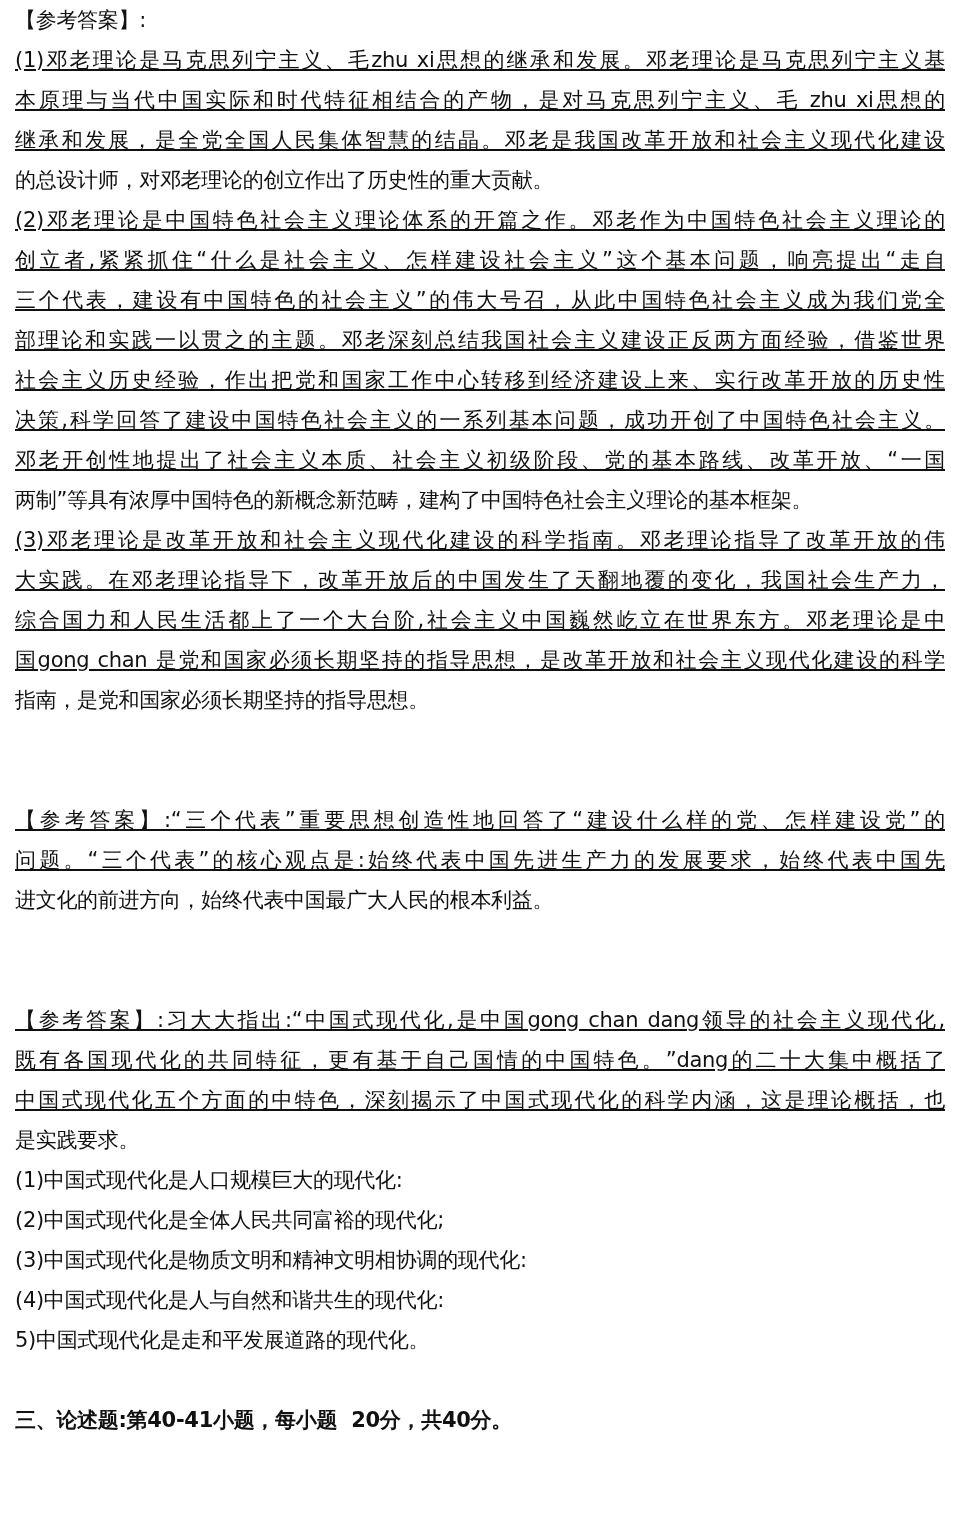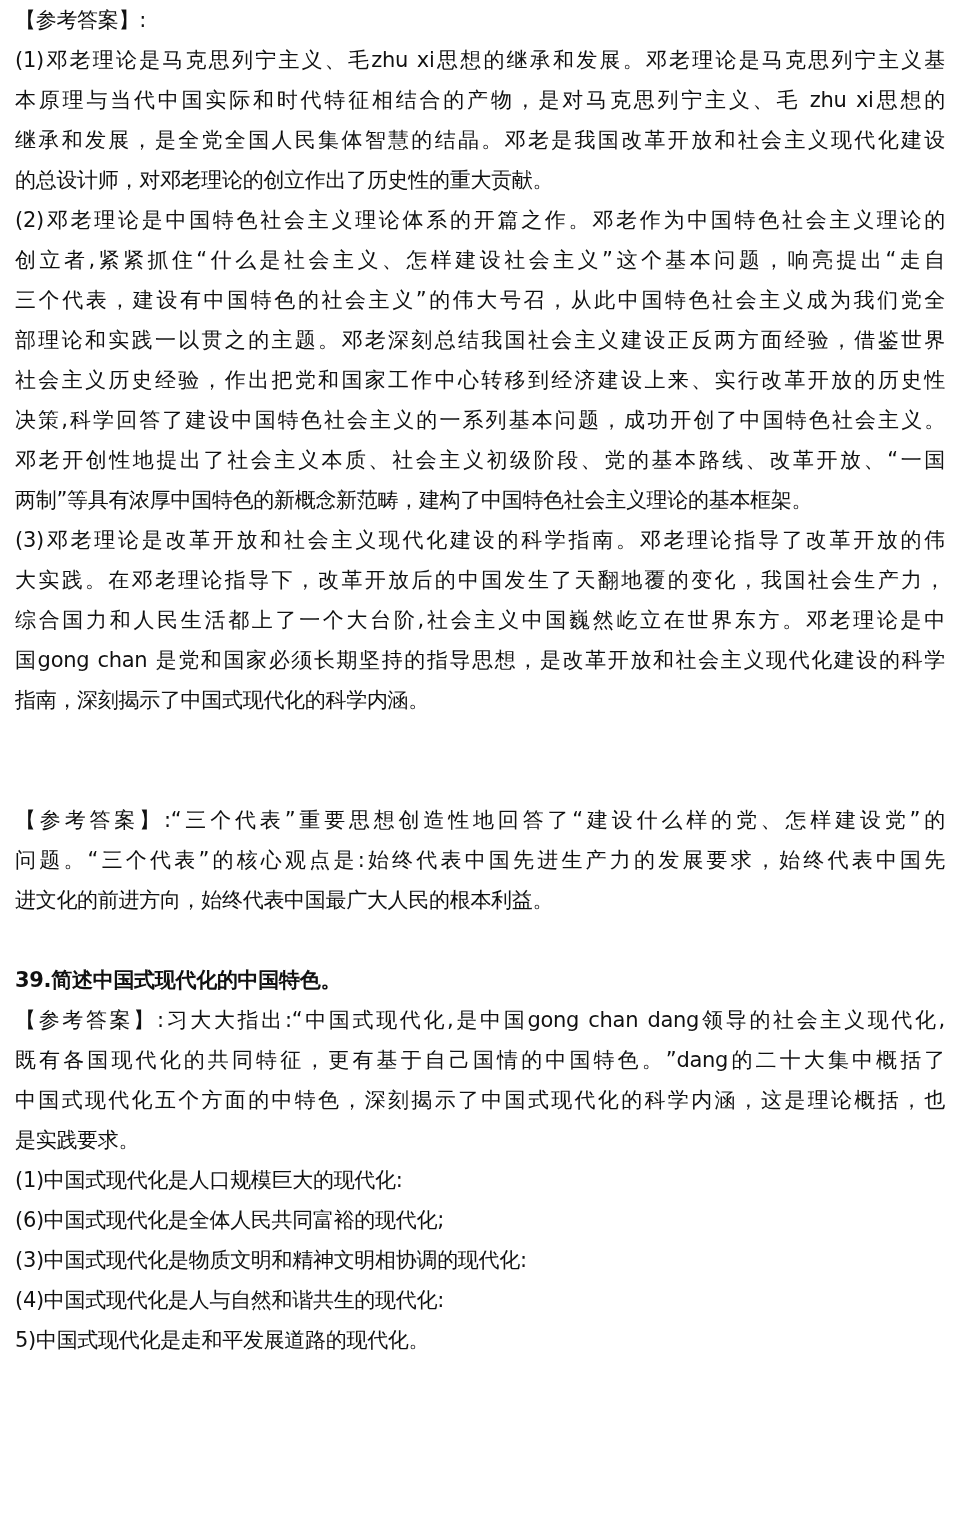--- a/index.html
+++ b/index.html
@@ -8,21 +8,21 @@
     font-family: "DejaVu Sans", "Liberation Sans", sans-serif;
     color: #111111;
   }
   .page { position: relative; width: 958px; height: 1526px; }
   .line {
     position: absolute; left: 15px; width: 930px;
     height: 40px; line-height: 40px;
     font-size: 21px; white-space: nowrap;
     letter-spacing: -0.3px;
   }
-  .line.justify { text-align: justify; text-align-last: justify; }
+  .line.justify { text-align: justify; text-align-last: justify; text-decoration: underline; }
   .bold { font-weight: bold; }
 </style>
 </head>
 <body>
 
 <div class="page">
 
   <div class="line" style="top:0px">【参考答案】:</div>
 
   <div>
@@ -41,38 +41,38 @@
     <div class="line justify" style="top:400px">决策,科学回答了建设中国特色社会主义的一系列基本问题，成功开创了中国特色社会主义。</div>
     <div class="line justify" style="top:440px">邓老开创性地提出了社会主义本质、社会主义初级阶段、党的基本路线、改革开放、“一国</div>
     <div class="line" style="top:480px">两制”等具有浓厚中国特色的新概念新范畴，建构了中国特色社会主义理论的基本框架。</div>
   </div>
 
   <div>
     <div class="line justify" style="top:520px">(3)邓老理论是改革开放和社会主义现代化建设的科学指南。邓老理论指导了改革开放的伟</div>
     <div class="line justify" style="top:560px">大实践。在邓老理论指导下，改革开放后的中国发生了天翻地覆的变化，我国社会生产力，</div>
     <div class="line justify" style="top:600px">综合国力和人民生活都上了一个大台阶,社会主义中国巍然屹立在世界东方。邓老理论是中</div>
     <div class="line justify" style="top:640px">国gong chan 是党和国家必须长期坚持的指导思想，是改革开放和社会主义现代化建设的科学</div>
-    <div class="line" style="top:680px">指南，深刻揭示了中国式现代化的科学内涵。</div>
+    <div class="line" style="top:680px">指南，是党和国家必须长期坚持的指导思想。</div>
   </div>
 
   <div>
     <div class="line justify" style="top:800px">【参考答案】:“三个代表”重要思想创造性地回答了“建设什么样的党、怎样建设党”的</div>
     <div class="line justify" style="top:840px">问题。“三个代表”的核心观点是:始终代表中国先进生产力的发展要求，始终代表中国先</div>
     <div class="line" style="top:880px">进文化的前进方向，始终代表中国最广大人民的根本利益。</div>
   </div>
 
-  <div class="line bold" style="top:960px">39.简述中国式现代化的中国特色。</div>
   <div>
     <div class="line justify" style="top:1000px">【参考答案】:习大大指出:“中国式现代化,是中国gong chan dang领导的社会主义现代化,</div>
     <div class="line justify" style="top:1040px">既有各国现代化的共同特征，更有基于自己国情的中国特色。”dang的二十大集中概括了</div>
     <div class="line justify" style="top:1080px">中国式现代化五个方面的中特色，深刻揭示了中国式现代化的科学内涵，这是理论概括，也</div>
     <div class="line" style="top:1120px">是实践要求。</div>
   </div>
   <div>
     <div class="line" style="top:1160px">(1)中国式现代化是人口规模巨大的现代化:</div>
-    <div class="line" style="top:1200px">(6)中国式现代化是全体人民共同富裕的现代化;</div>
+    <div class="line" style="top:1200px">(2)中国式现代化是全体人民共同富裕的现代化;</div>
     <div class="line" style="top:1240px">(3)中国式现代化是物质文明和精神文明相协调的现代化:</div>
     <div class="line" style="top:1280px">(4)中国式现代化是人与自然和谐共生的现代化:</div>
     <div class="line" style="top:1320px">5)中国式现代化是走和平发展道路的现代化。</div>
   </div>
 
+  <div class="line bold" style="top:1400px; white-space:pre">三、论述题:第40-41小题，每小题  20分，共40分。</div>
 
 </div>
 
 </body></html>

